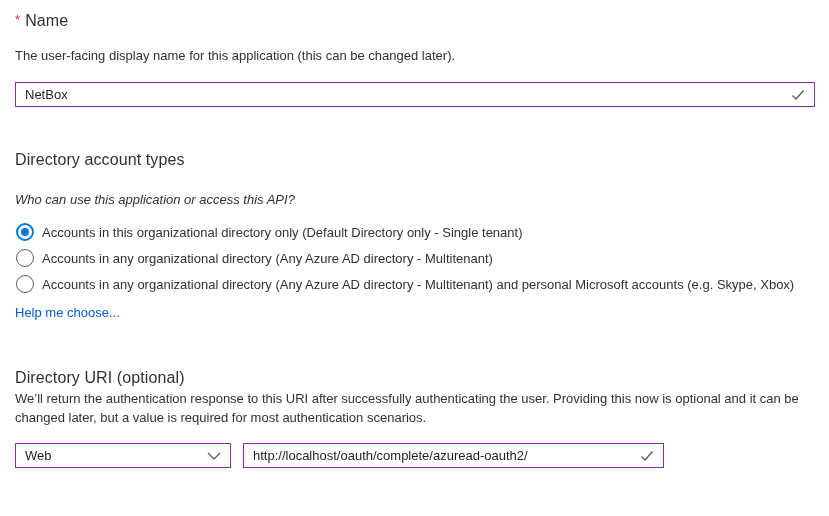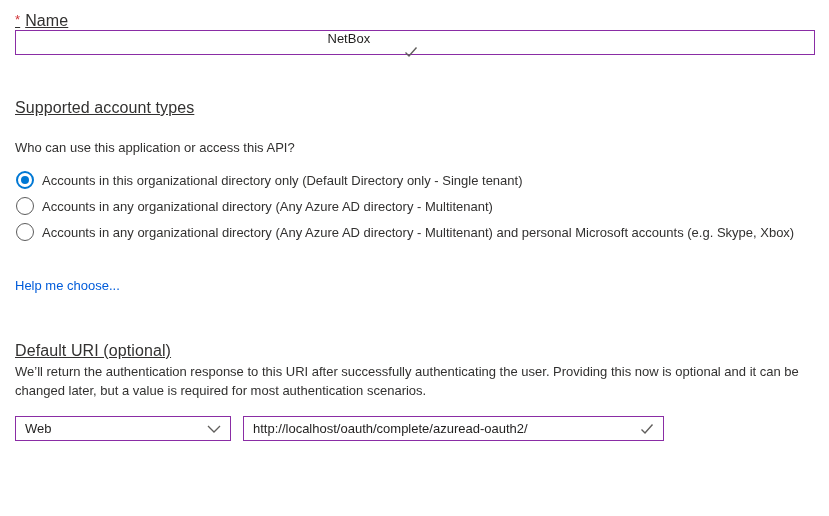--- a/index.html
+++ b/index.html
@@ -10,21 +10,20 @@
     color: #323130;
     overflow: hidden;
   }
   .page { padding: 10px 14px 0 15px; }
 
   .section-title {
     font-size: 16px;
     font-weight: 400;
     color: #323130;
     letter-spacing: 0.1px;
-    text-decoration: underline;
   }
   .required {
     color: #d13438;
     font-size: 13px;
     margin-right: 5px;
     vertical-align: 2px;
   }
   .desc {
     font-size: 13px;
     line-height: 19px;
@@ -55,25 +54,25 @@
   .box-icon {
     flex-shrink: 0;
     margin-right: 9px;
     display: flex;
     align-items: center;
   }
 
   
   .name-title { margin-top: 2px; }
   .name-desc { margin-top: 16px; }
-  .name-box { width: 800px; flex-direction: column; }
+  .name-box { margin-top: 17px; width: 800px; }
 
   
   .acct-title { margin-top: 44px; }
-  .acct-question { margin-top: 21px; }
+  .acct-question { margin-top: 21px; font-style: italic; }
   .radio-group { margin-top: 10px; }
   .radio-row {
     display: flex;
     align-items: center;
     height: 26px;
     cursor: pointer;
   }
   .radio-outer {
     width: 18px; height: 18px;
     border-radius: 50%;
@@ -93,21 +92,21 @@
     width: 8px; height: 8px;
     border-radius: 50%;
     background: #0078d4;
     display: none;
   }
   .radio-outer.selected .radio-dot { display: block; }
   .radio-label { font-size: 13px; color: #323130; white-space: nowrap; }
 
   .help-link {
     display: inline-block;
-    margin-top: 33px;
+    margin-top: 8px;
     font-size: 13px;
     color: #015cda;
     text-decoration: none;
     cursor: pointer;
   }
 
   
   .redirect-title { margin-top: 48px; }
   .redirect-desc { margin-top: 2px; }
   .uri-row {
@@ -120,33 +119,34 @@
   .uri-box { width: 421px; }
 </style>
 </head>
 <body>
 
 <div class="page">
 
   <div>
     <h2 class="section-title name-title"><span class="required">*</span><span>Name</span></h2>
 
+    <p class="desc name-desc">The user-facing display name for this application (this can be changed later).</p>
 
     <div class="textbox name-box">
       <input type="text" value="NetBox" style="">
       <span class="box-icon">
         <svg width="14" height="12" viewBox="0 0 14 12">
           <polyline points="1.5,6.5 5,10 12.5,1.5" fill="none" stroke="#605e5c" stroke-width="1.4"></polyline>
         </svg>
       </span>
     </div>
   </div>
 
   <div>
-    <h2 class="section-title acct-title">Supported account types</h2>
+    <h2 class="section-title acct-title">Directory account types</h2>
 
     <p class="desc acct-question">Who can use this application or access this API?</p>
 
     <div class="radio-group">
 
       <div class="radio-row">
         <span class="radio-outer selected">
           <span class="radio-dot"></span>
         </span>
         <span class="radio-label">Accounts in this organizational directory only (Default Directory only - Single tenant)</span>
@@ -166,21 +166,21 @@
         <span class="radio-label">Accounts in any organizational directory (Any Azure AD directory - Multitenant) and personal Microsoft accounts (e.g. Skype, Xbox)</span>
       </div>
 
 
     </div>
 
     <a class="help-link">Help me choose...</a>
   </div>
 
   <div>
-    <h2 class="section-title redirect-title">Default URI (optional)</h2>
+    <h2 class="section-title redirect-title">Directory URI (optional)</h2>
 
     <p class="desc redirect-desc">We’ll return the authentication response to this URI after successfully authenticating the user. Providing this now is optional and it can be changed later, but a value is required for most authentication scenarios.</p>
 
     <div class="uri-row">
 
       <div class="textbox platform-box">
         <input type="text" readonly="" value="Web" style="">
         <span class="box-icon">
           <svg width="14" height="8" viewBox="0 0 14 8">
             <polyline points="1,1 7,7 13,1" fill="none" stroke="#605e5c" stroke-width="1.3"></polyline>

